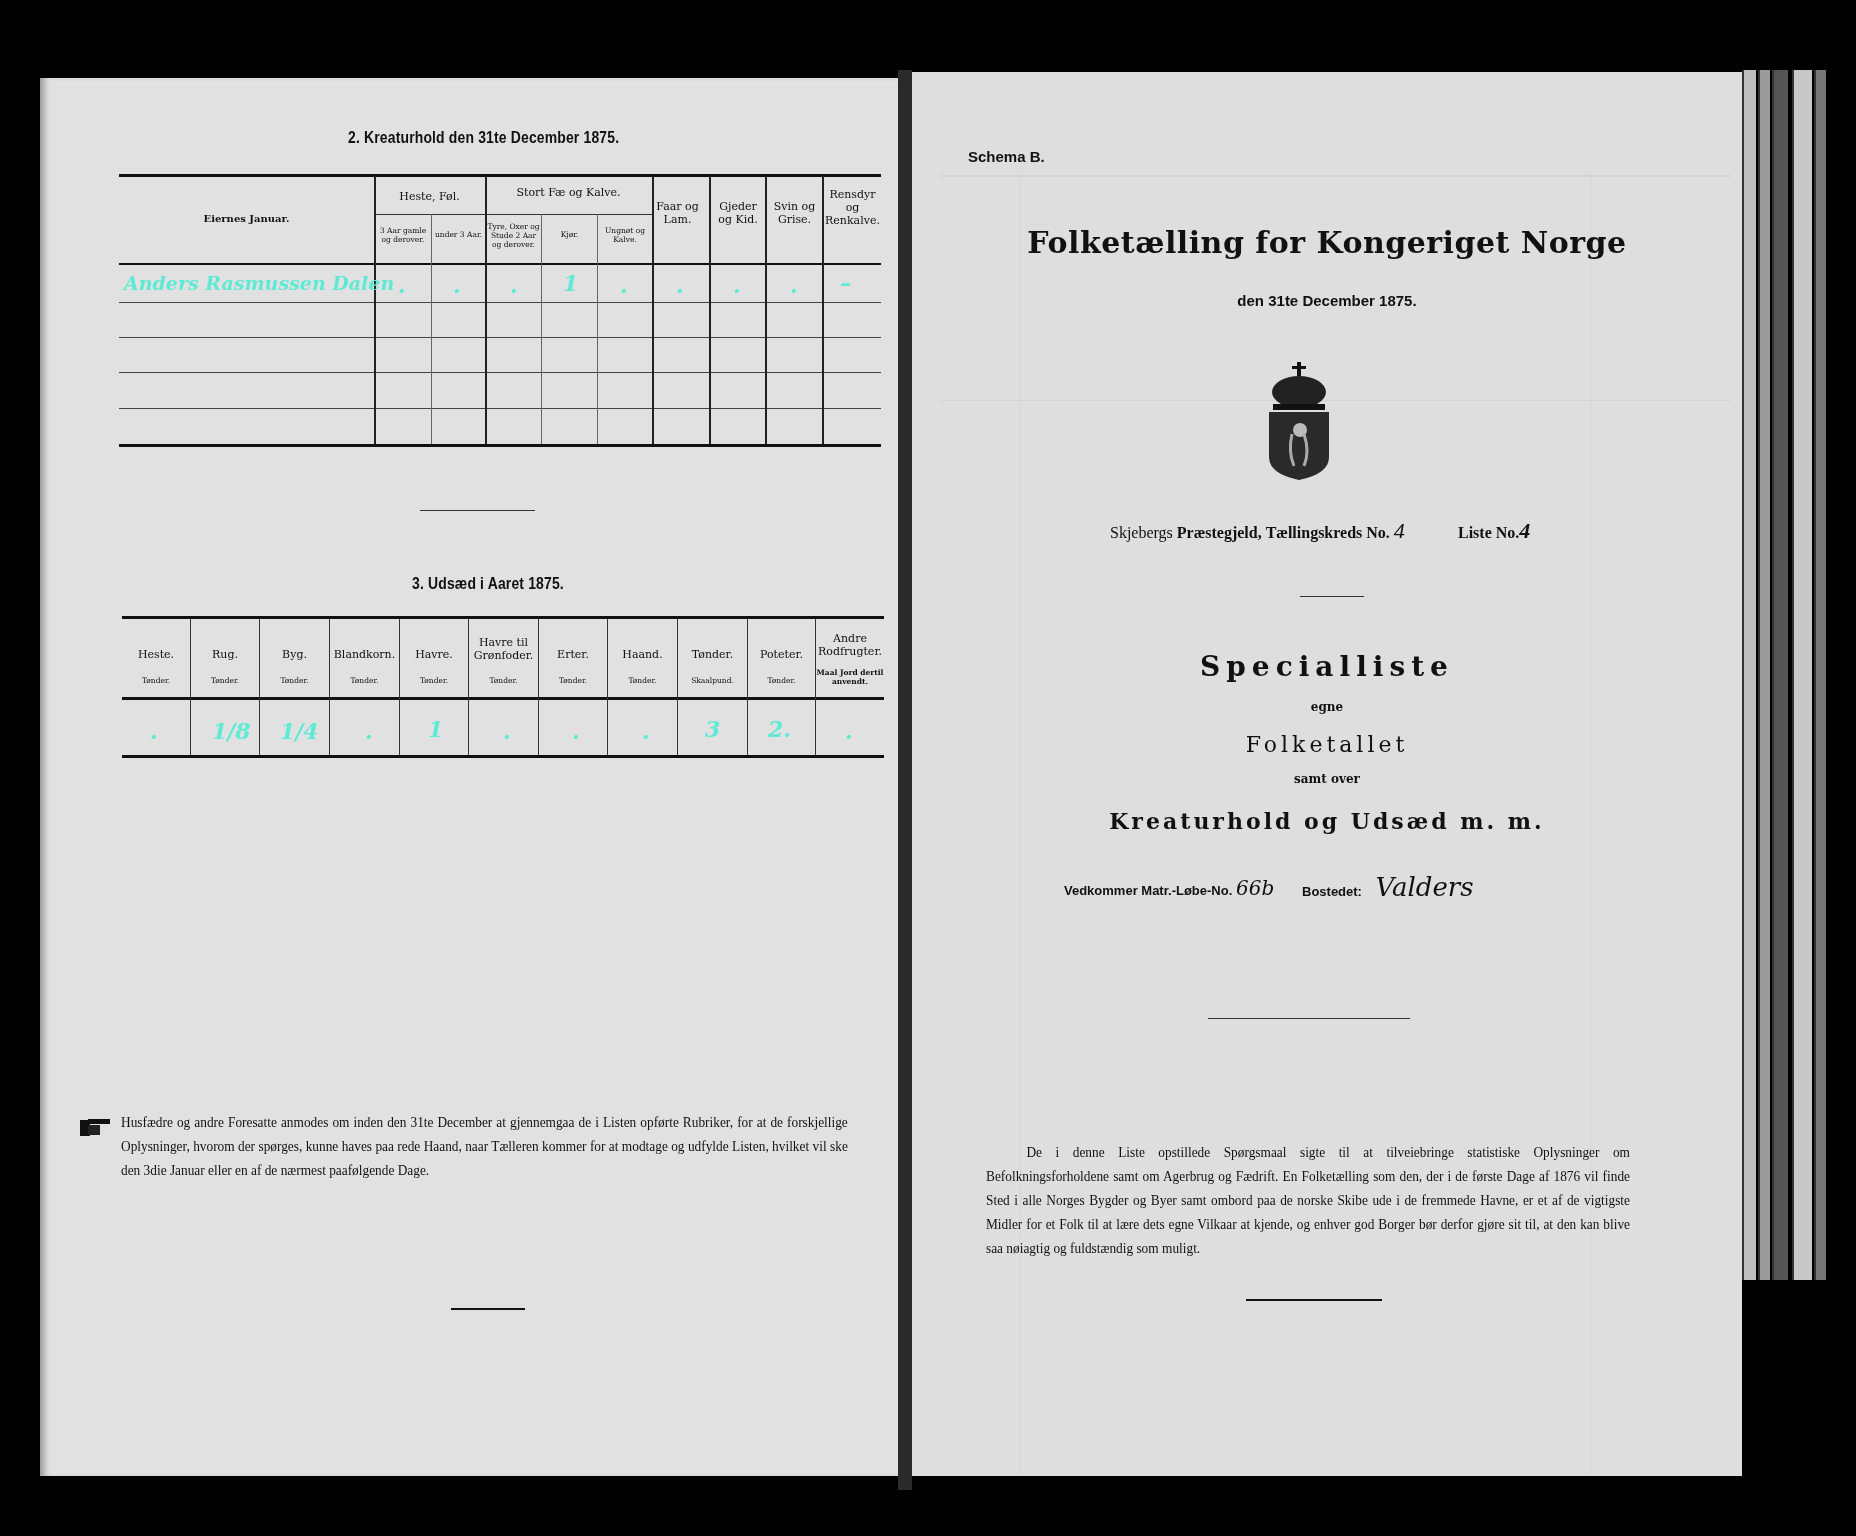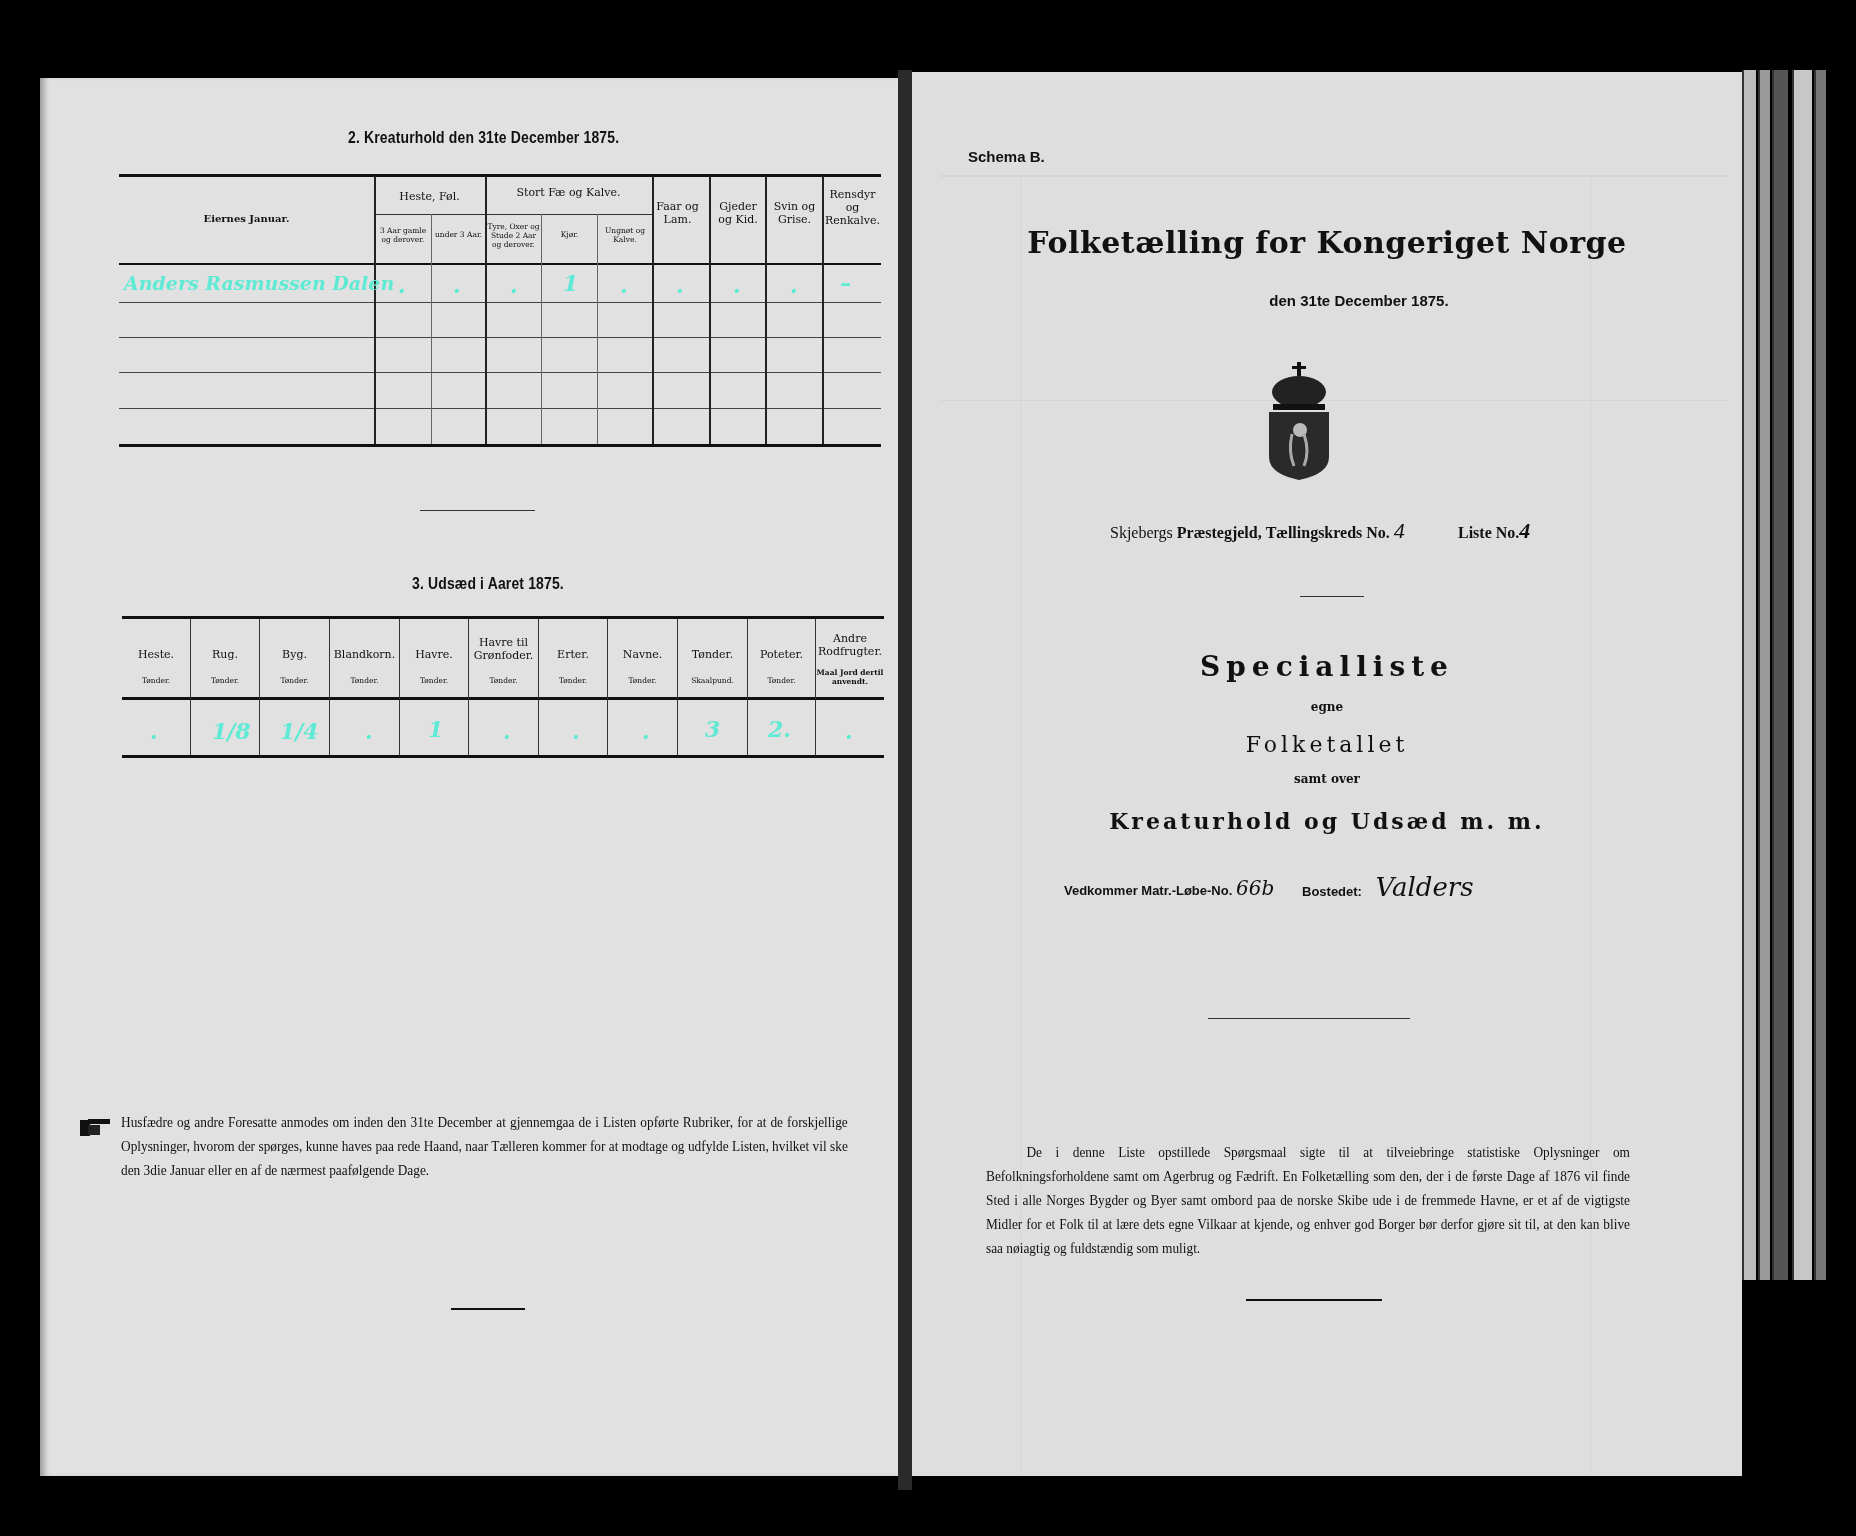--- a/index.html
+++ b/index.html
@@ -122,21 +122,21 @@
   <div class="hdr" style="left:260px;top:648px;width:69px;">Byg.</div>
   <div class="hdr small" style="left:260px;top:676px;width:69px;">Tønder.</div>
   <div class="hdr" style="left:330px;top:648px;width:69px;">Blandkorn.</div>
   <div class="hdr small" style="left:330px;top:676px;width:69px;">Tønder.</div>
   <div class="hdr" style="left:400px;top:648px;width:68px;">Havre.</div>
   <div class="hdr small" style="left:400px;top:676px;width:68px;">Tønder.</div>
   <div class="hdr" style="left:469px;top:636px;width:69px;">Havre til Grønfoder.</div>
   <div class="hdr small" style="left:469px;top:676px;width:69px;">Tønder.</div>
   <div class="hdr" style="left:539px;top:648px;width:68px;">Erter.</div>
   <div class="hdr small" style="left:539px;top:676px;width:68px;">Tønder.</div>
-  <div class="hdr" style="left:608px;top:648px;width:69px;">Navne.</div>
+  <div class="hdr" style="left:608px;top:648px;width:69px;">Haand.</div>
   <div class="hdr small" style="left:608px;top:676px;width:69px;">Tønder.</div>
   <div class="hdr" style="left:678px;top:648px;width:69px;">Tønder.</div>
   <div class="hdr small" style="left:678px;top:676px;width:69px;">Skaalpund.</div>
   <div class="hdr" style="left:748px;top:648px;width:67px;">Poteter.</div>
   <div class="hdr small" style="left:748px;top:676px;width:67px;">Tønder.</div>
   <div class="hdr" style="left:816px;top:632px;width:68px;">Andre Rodfrugter.</div>
   <div class="hdr small" style="left:816px;top:668px;width:68px;font-weight:bold;">Maal Jord dertil anvendt.</div>
 
   <div>
     <div class="hand" style="left:150px;top:718px;">.</div>
@@ -159,21 +159,21 @@
       <rect x="8" y="3" width="22" height="5" fill="#111"></rect>
       <rect x="8" y="9" width="12" height="10" fill="#222"></rect>
     </svg>
 </div>
 <div class="abs notice" style="left:121px;top:1110px;width:790px;">Husfædre og andre Foresatte anmodes om inden den 31te December at gjennemgaa de i Listen opførte Rubriker, for at de forskjellige Oplysninger, hvorom der spørges, kunne haves paa rede Haand, naar Tælleren kommer for at modtage og udfylde Listen, hvilket vil ske den 3die Januar eller en af de nærmest paafølgende Dage.</div>
 <div class="divider" style="left:451px;top:1308px;width:74px;"></div>
 
 <div class="abs" style="left:968px;top:148px;font-family:'Liberation Sans',sans-serif;font-weight:bold;font-size:15px;">Schema B.</div>
 
 <div class="center-text rtitle" style="top:225px;">Folketælling for Kongeriget Norge</div>
-<div class="center-text" style="top:292px;font-family:'Liberation Sans',sans-serif;font-weight:bold;font-size:15px;margin-left:32px;">den 31te December 1875.</div>
+<div class="center-text" style="top:292px;font-family:'Liberation Sans',sans-serif;font-weight:bold;font-size:15px;">den 31te December 1875.</div>
 
 <div class="abs" style="left:1264px;top:362px;width:70px;height:120px;">
   <svg width="70" height="120" viewBox="0 0 70 120">
     <rect x="33" y="0" width="4" height="14" fill="#111"></rect>
     <rect x="28" y="4" width="14" height="3" fill="#111"></rect>
     <ellipse cx="35" cy="30" rx="27" ry="16" fill="#222"></ellipse>
     <rect x="9" y="42" width="52" height="6" fill="#111"></rect>
     <path d="M5 50 H65 V95 Q65 112 35 118 Q5 112 5 95 Z" fill="#2a2a2a"></path>
     <circle cx="36" cy="68" r="7" fill="#bbb"></circle>
     <path d="M28 72 Q24 90 30 104 M40 72 Q46 90 40 104" stroke="#aaa" stroke-width="3" fill="none"></path>

